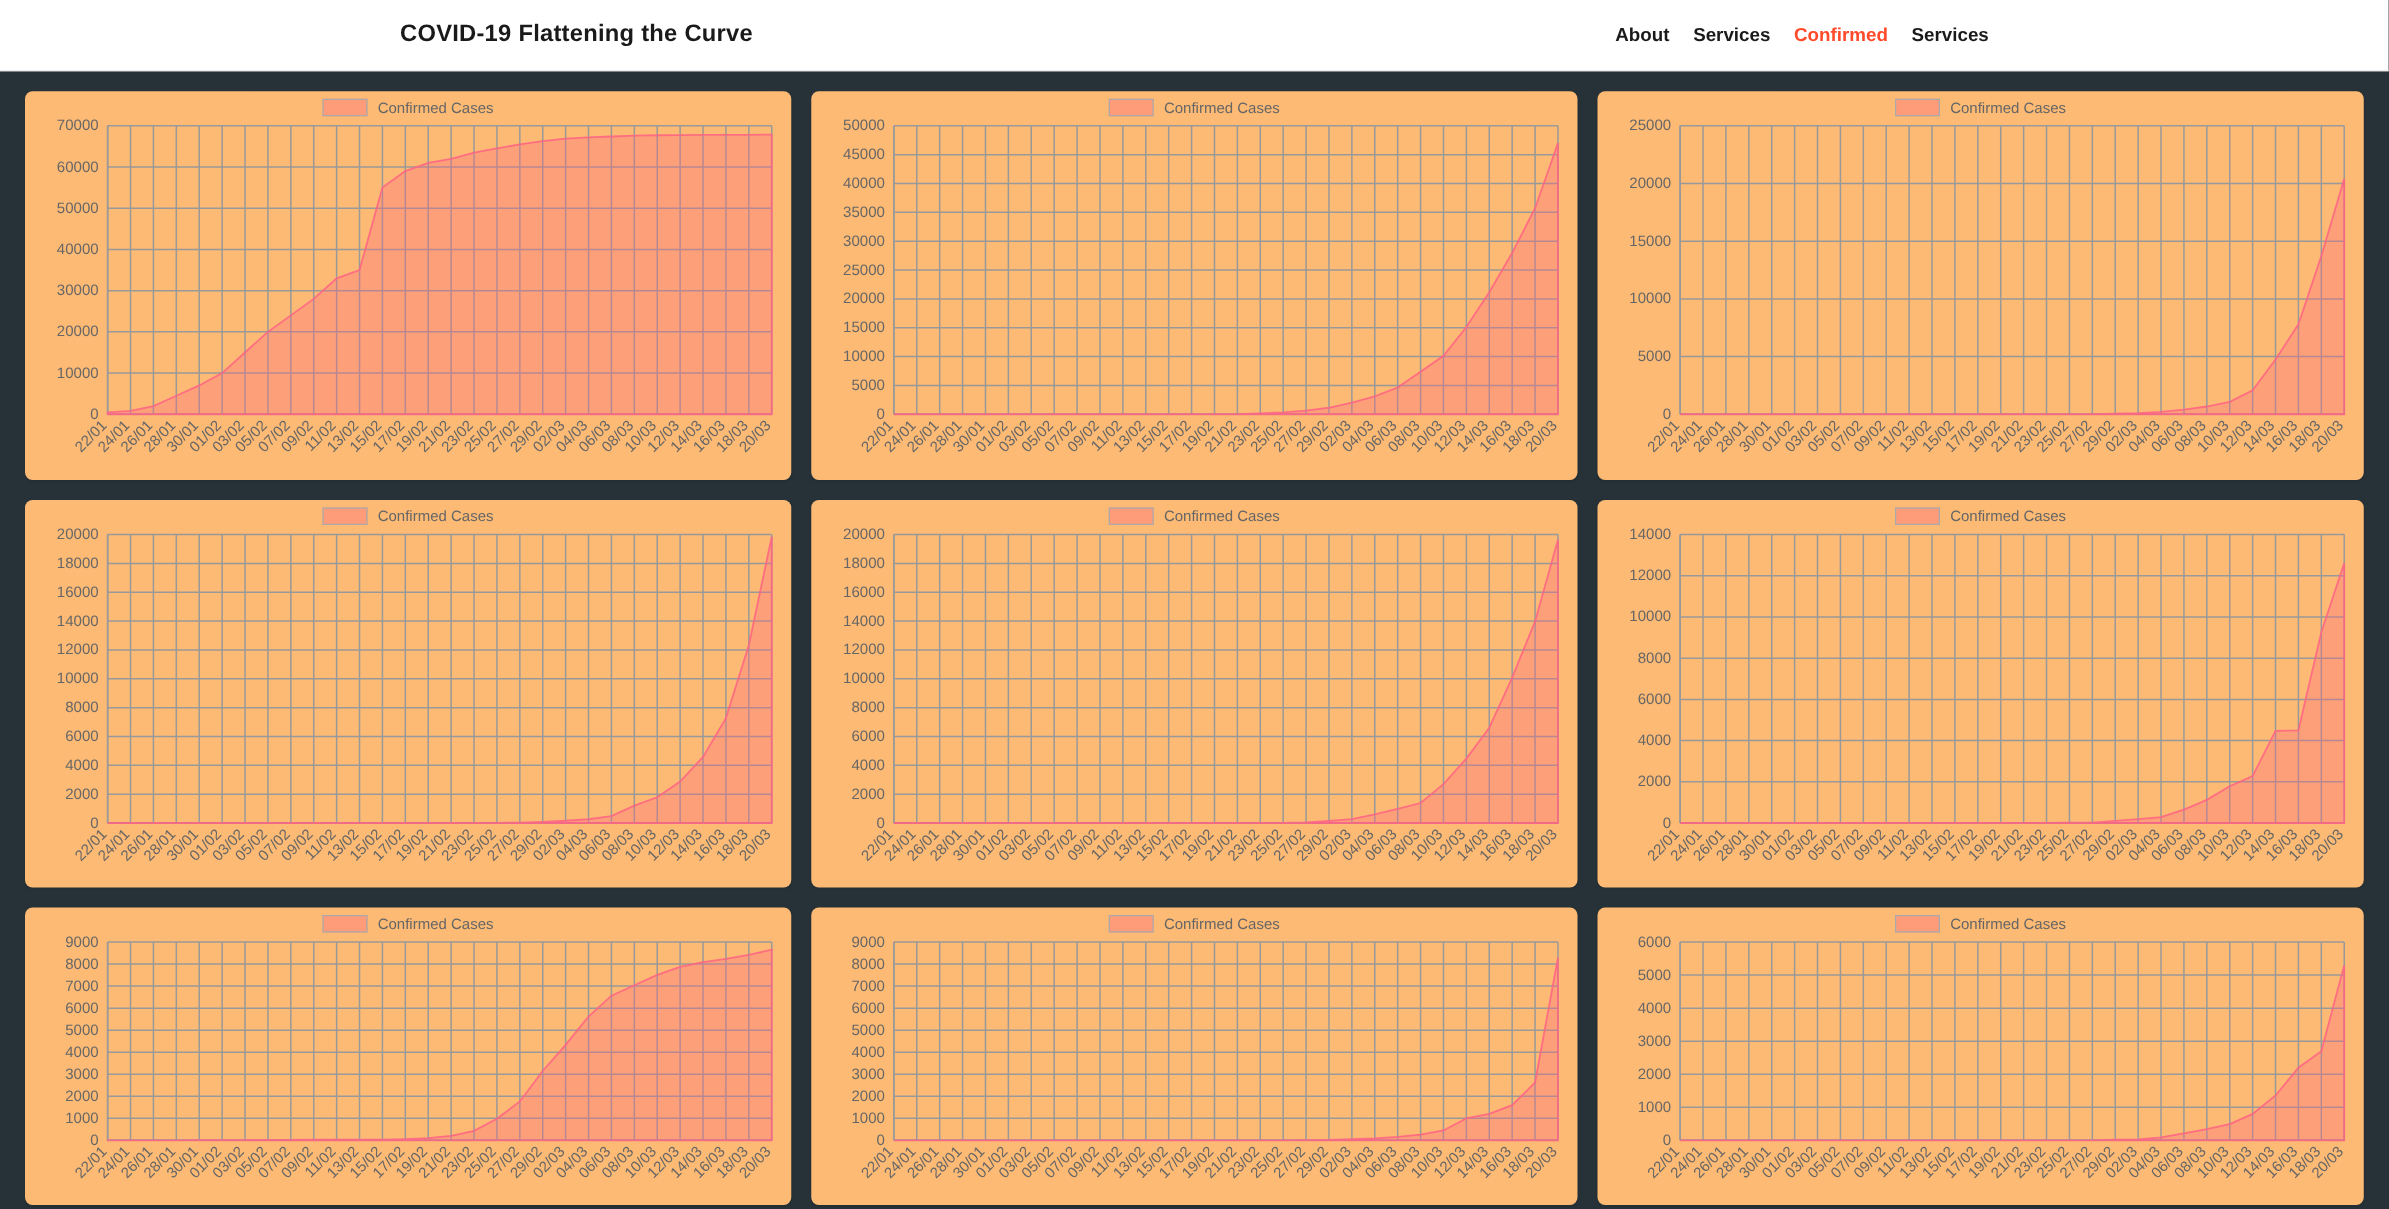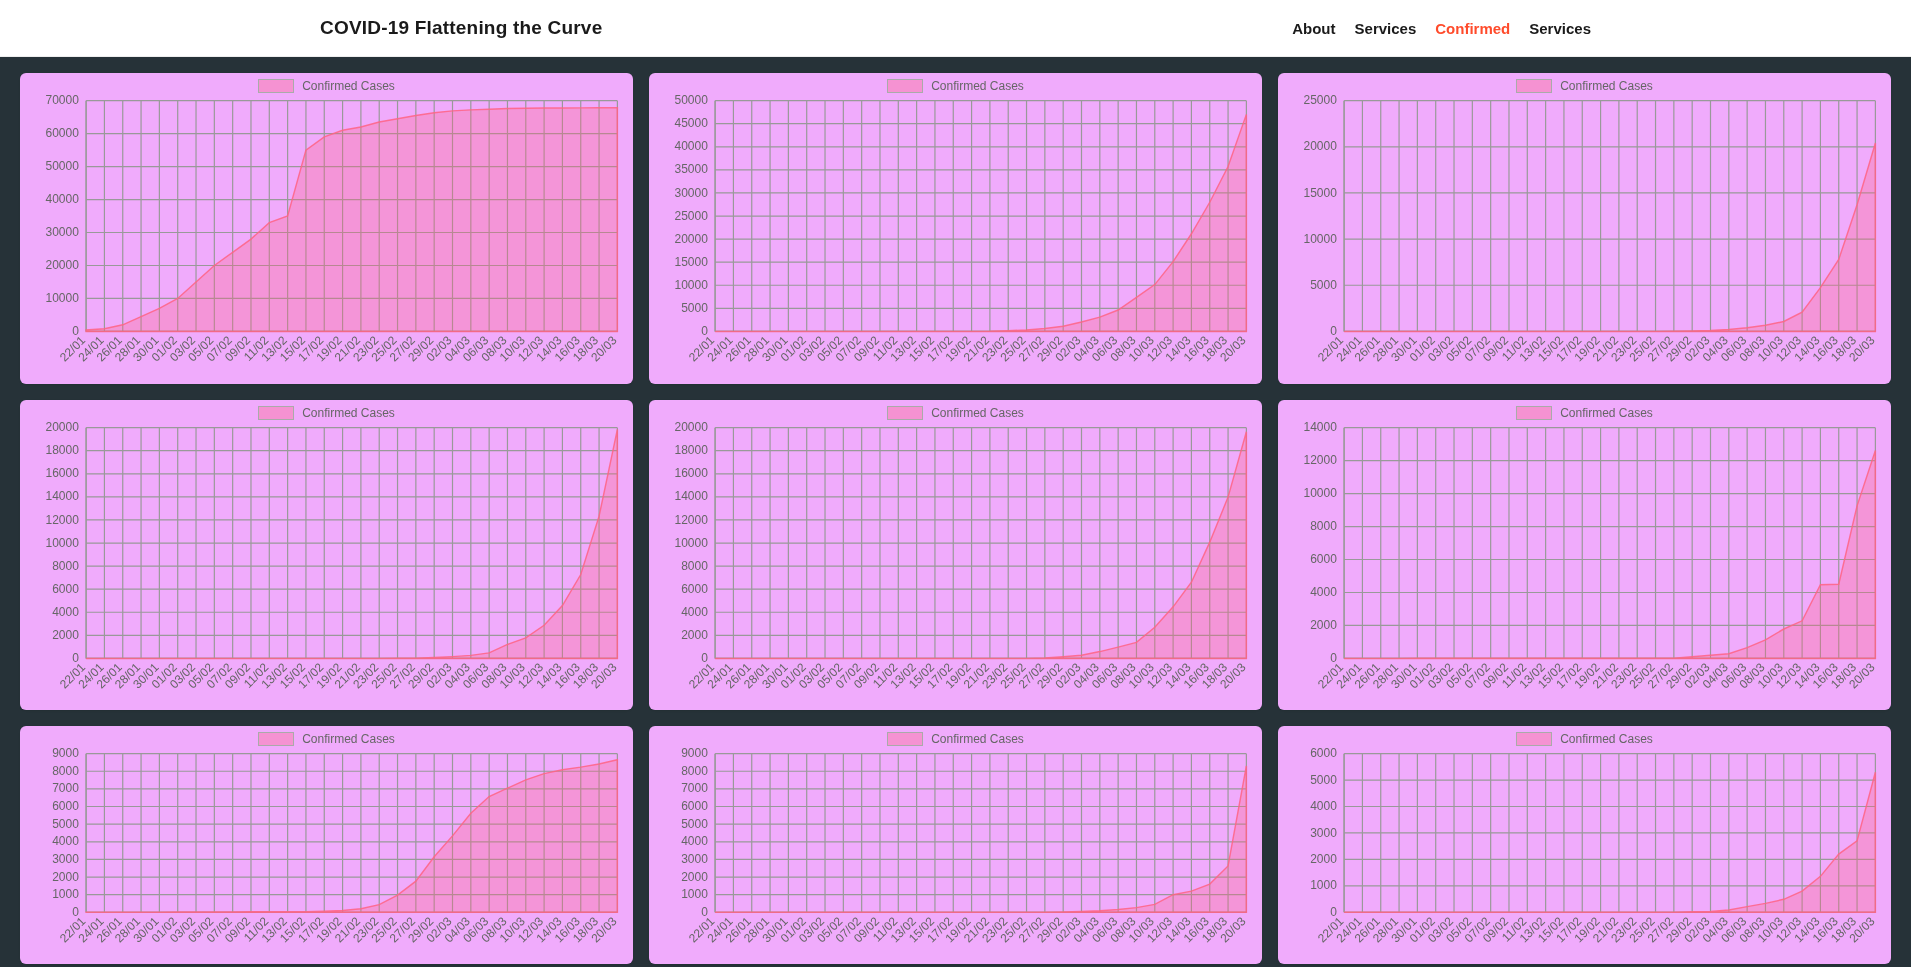--- a/index.html
+++ b/index.html
@@ -38,21 +38,21 @@
     color: #ff4b2b;
   }
 
   .grid {
     display: grid;
     grid-template-columns: repeat(3, 1fr);
     gap: 16px;
     padding: 16px 20px;
   }
   .card {
-    background: #f0abfc;
+    background: #fdba74;
     border-radius: 6px;
     box-shadow: 0 1px 2px rgba(0,0,0,.08);
     padding: 6px 6px 4px 6px;
     position: relative;
   }
   .legend {
     position: absolute;
     top: 6px;
     left: 0; right: 0;
     display: flex;

